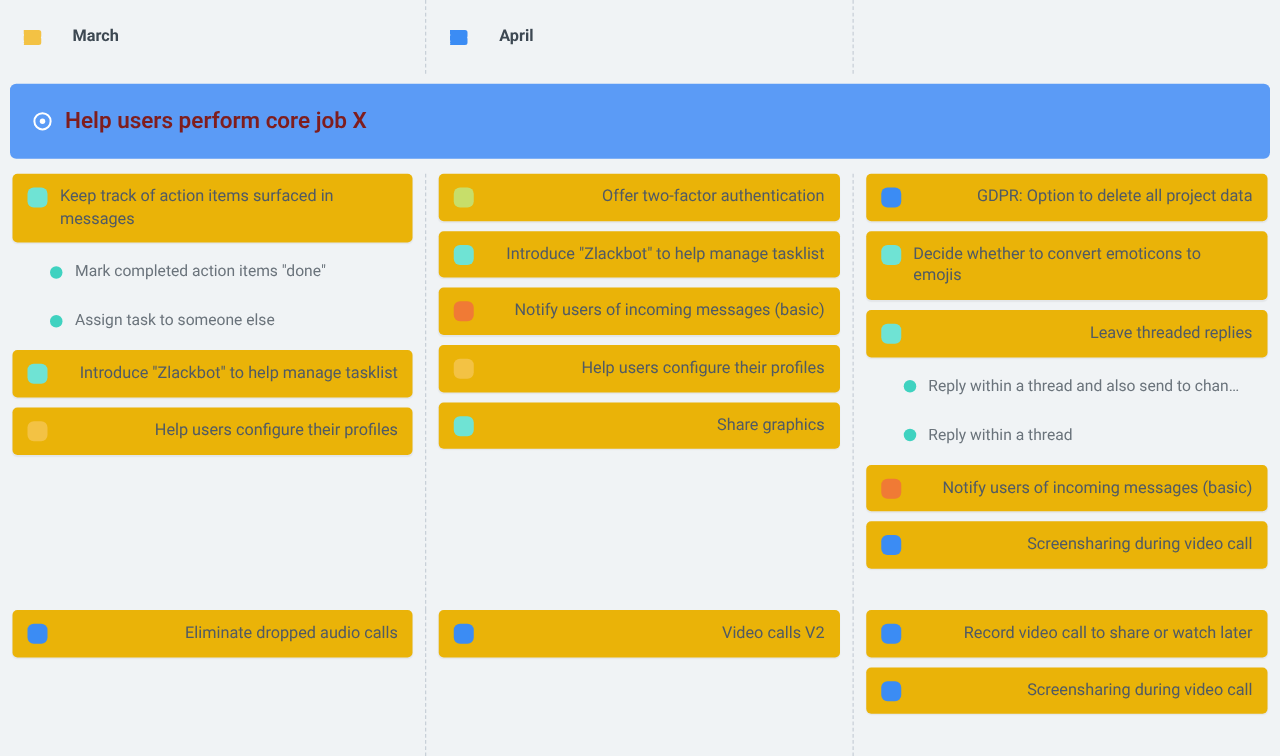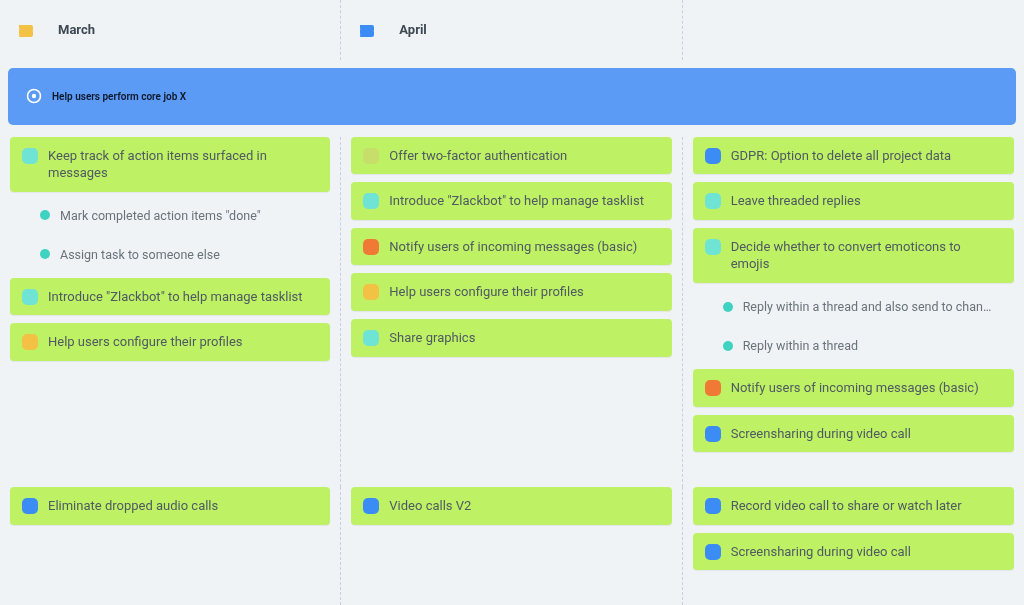--- a/index.html
+++ b/index.html
@@ -42,51 +42,52 @@
     }
     
     .col-header-icon svg { display:block; }
 
     .swimlane-header {
       grid-column: 1 / -1;
       display: flex;
       align-items: center;
       gap: 10px;
       background: #5b9bf6;
-      color: #0f172a;
+      color: #7f1d1d;
       font-weight: 600;
-      font-size: 10px;
+      font-size: 18px;
       padding: 10px 18px;
       margin: 8px 8px 12px 8px;
       border-radius: 5px;
     }
 
     .target-icon {
       width: 16px;
       height: 16px;
       flex: 0 0 auto;
     }
 
     .col-body {
       padding: 0 10px 14px 10px;
       display: flex;
       flex-direction: column;
       gap: 8px;
     }
 
     .card {
-      background: #bef264;
+      background: #eab308;
       border-radius: 4px;
       padding: 10px 12px;
       display: flex;
       align-items: flex-start;
       gap: 10px;
       box-shadow: 0 1px 1px rgba(30,40,50,0.06);
       line-height: 1.35;
       color: #505a64;
+      justify-content: space-between;
     }
 
     .subitem {
       background: #f0f3f5;
       border-radius: 4px;
       padding: 8px 12px 8px 30px;
       display: flex;
       align-items: center;
       gap: 10px;
       color: #6a737b;
@@ -201,25 +202,25 @@
     </div>
   </div>
 
   <div class="col-body">
     <div class="card">
       <span class="sq c-blue"></span>
       <span>GDPR: Option to delete all project data</span>
     </div>
     <div class="card">
       <span class="sq c-teal"></span>
+      <span>Decide whether to convert emoticons to emojis</span>
+    </div>
+    <div class="card">
+      <span class="sq c-teal"></span>
       <span>Leave threaded replies</span>
-    </div>
-    <div class="card">
-      <span class="sq c-teal"></span>
-      <span>Decide whether to convert emoticons to emojis</span>
     </div>
     <div class="subitem">
       <span class="dot c-teal-dot"></span>
       <span class="trunc">Reply within a thread and also send to chan…</span>
     </div>
     <div class="subitem">
       <span class="dot c-teal-dot"></span>
       <span>Reply within a thread</span>
     </div>
     <div class="card">

